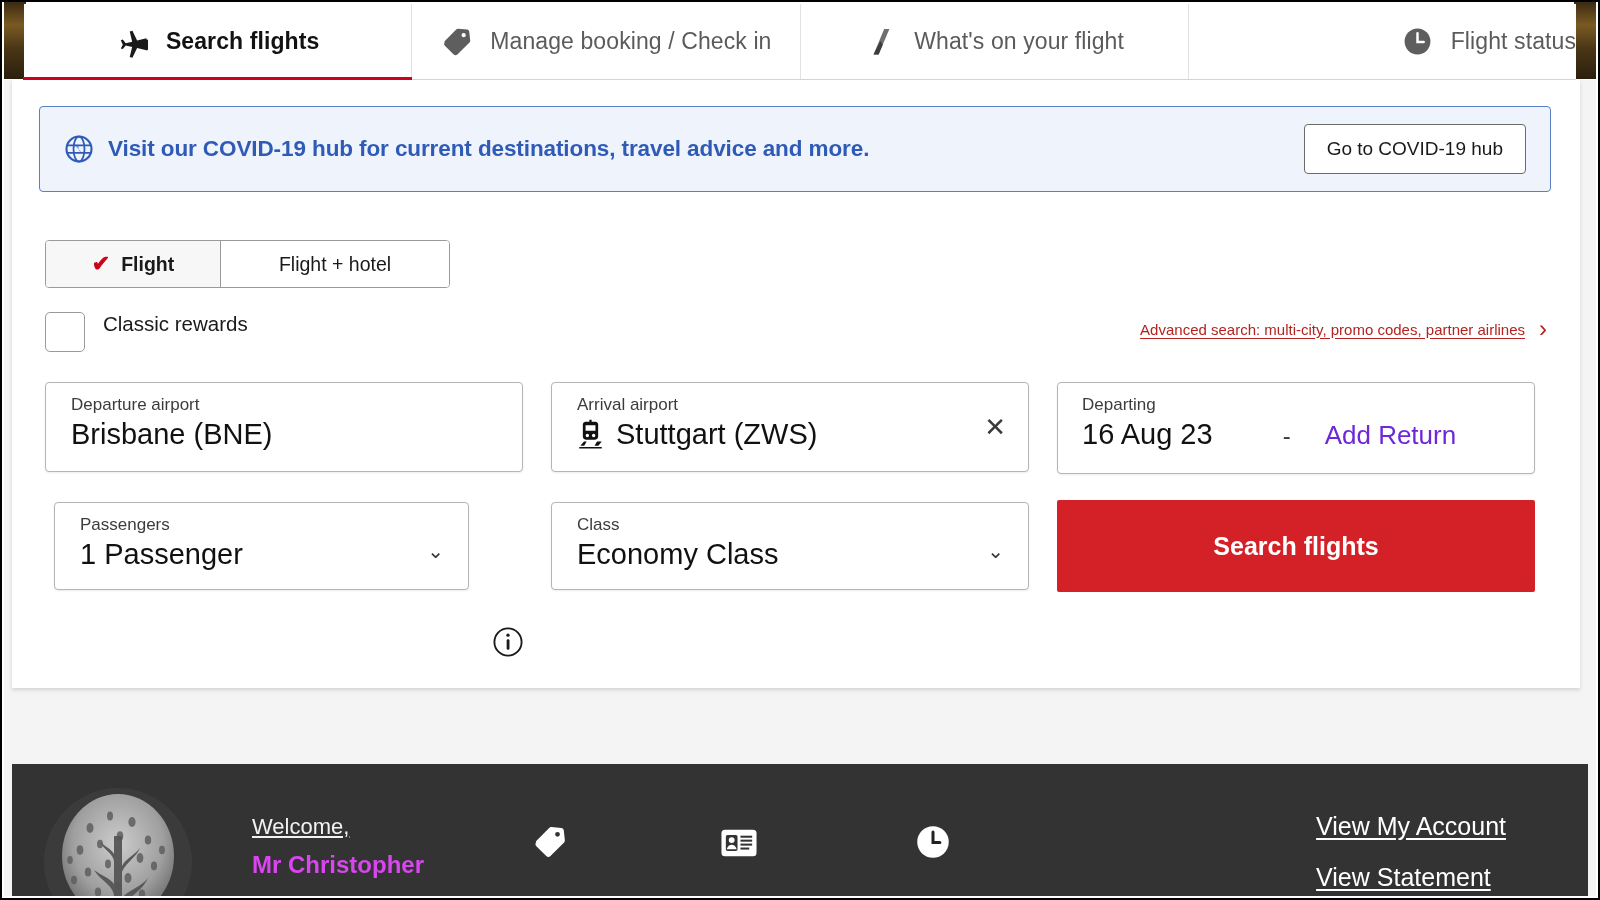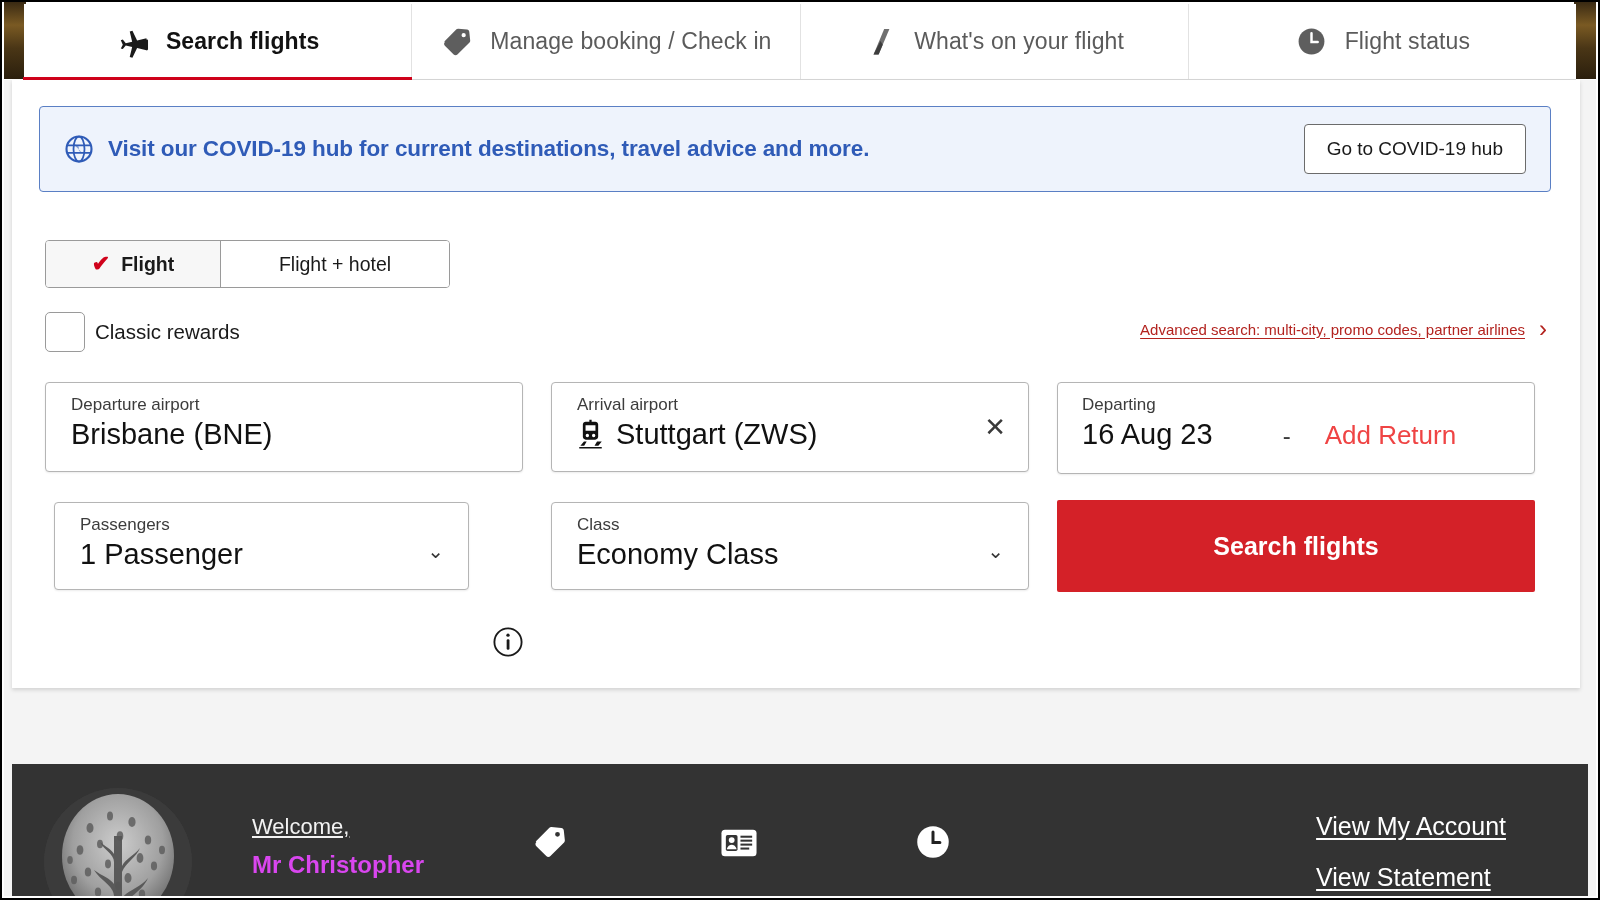--- a/index.html
+++ b/index.html
@@ -33,21 +33,21 @@
   }
   .tab {
     flex: 1 1 0;
     display: flex; align-items: center; justify-content: center;
     gap: 16px;
     border-right: 1px solid #e2e2e2;
     position: relative;
     background: #ffffff;
     cursor: pointer;
   }
-  .tab:last-child { border-right: none; }
+  .tab:last-child { border-right: none; justify-content: flex-end; }
   .tab .tab-label {
     font-size: 23px; color: #5b5b5b; letter-spacing: .1px; white-space: nowrap;
   }
   .tab.active .tab-label { color: #121212; font-weight: bold; }
   .tab.active::after {
     content: ""; position: absolute; left: -1px; right: -1px; bottom: -2px;
     height: 4px; background: #d0021b;
   }
   .tab-icon { display: flex; align-items: center; justify-content: center; width: 34px; height: 34px; }
   .tab-icon svg { display: block; }
@@ -88,21 +88,21 @@
   }
   .toggle-opt {
     display: flex; align-items: center; justify-content: center; gap: 11px;
     font-size: 19.5px; color: #1a1a1a; cursor: pointer; background: #ffffff;
   }
   .toggle-opt.sel { background: #f7f7f7; font-weight: bold; width: 175px; border-right: 1px solid #9a9a9a; }
   .toggle-opt.unsel { width: 228px; }
   .check-mark { color: #d0021b; font-size: 22px; font-weight: bold; line-height: 1; }
 
   
-  .rewards { position: absolute; left: 33px; top: 232px; display: flex; align-items: center; gap: 10px; }
+  .rewards { position: absolute; left: 33px; top: 232px; display: flex; align-items: flex-start; gap: 18px; }
   .rewards-box {
     width: 40px; height: 40px; border: 1px solid #9a9a9a; border-radius: 5px; background: #fff; cursor: pointer;
   }
   .rewards-label { font-size: 20.5px; color: #1a1a1a; }
 
   
   .advlink {
     position: absolute; right: 33px; top: 237px;
     display: flex; align-items: center; gap: 14px; cursor: pointer;
   }
@@ -134,21 +134,21 @@
     position: absolute; right: 22px; top: 50%; transform: translateY(-50%);
     font-size: 26px; color: #3a3a3a; cursor: pointer; line-height: 1;
   }
   .chev-down {
     position: absolute; right: 24px; top: 56%; transform: translateY(-50%);
     color: #333; font-size: 20px; line-height: 1; cursor: pointer;
   }
   .date-row { display: flex; align-items: baseline; }
   .date-dep { font-size: 29px; color: #111; }
   .date-sep { font-size: 24px; color: #3a3a3a; margin: 0 22px 0 58px; }
-  .date-ret { font-size: 26px; color: #ef4444; cursor: pointer; }
+  .date-ret { font-size: 26px; color: #6d28d9; cursor: pointer; }
   .train-ico { width: 27px; height: 30px; flex: 0 0 auto; }
 
   .info-ico {
     position: absolute; left: 480px; top: 546px; width: 32px; height: 32px; cursor: pointer;
   }
 
   .search-btn {
     position: absolute; left: 1045px; top: 420px; width: 478px; height: 92px;
     background: #d42128; border: none; border-radius: 2px;
     color: #ffffff; font-size: 25px; font-weight: bold;

